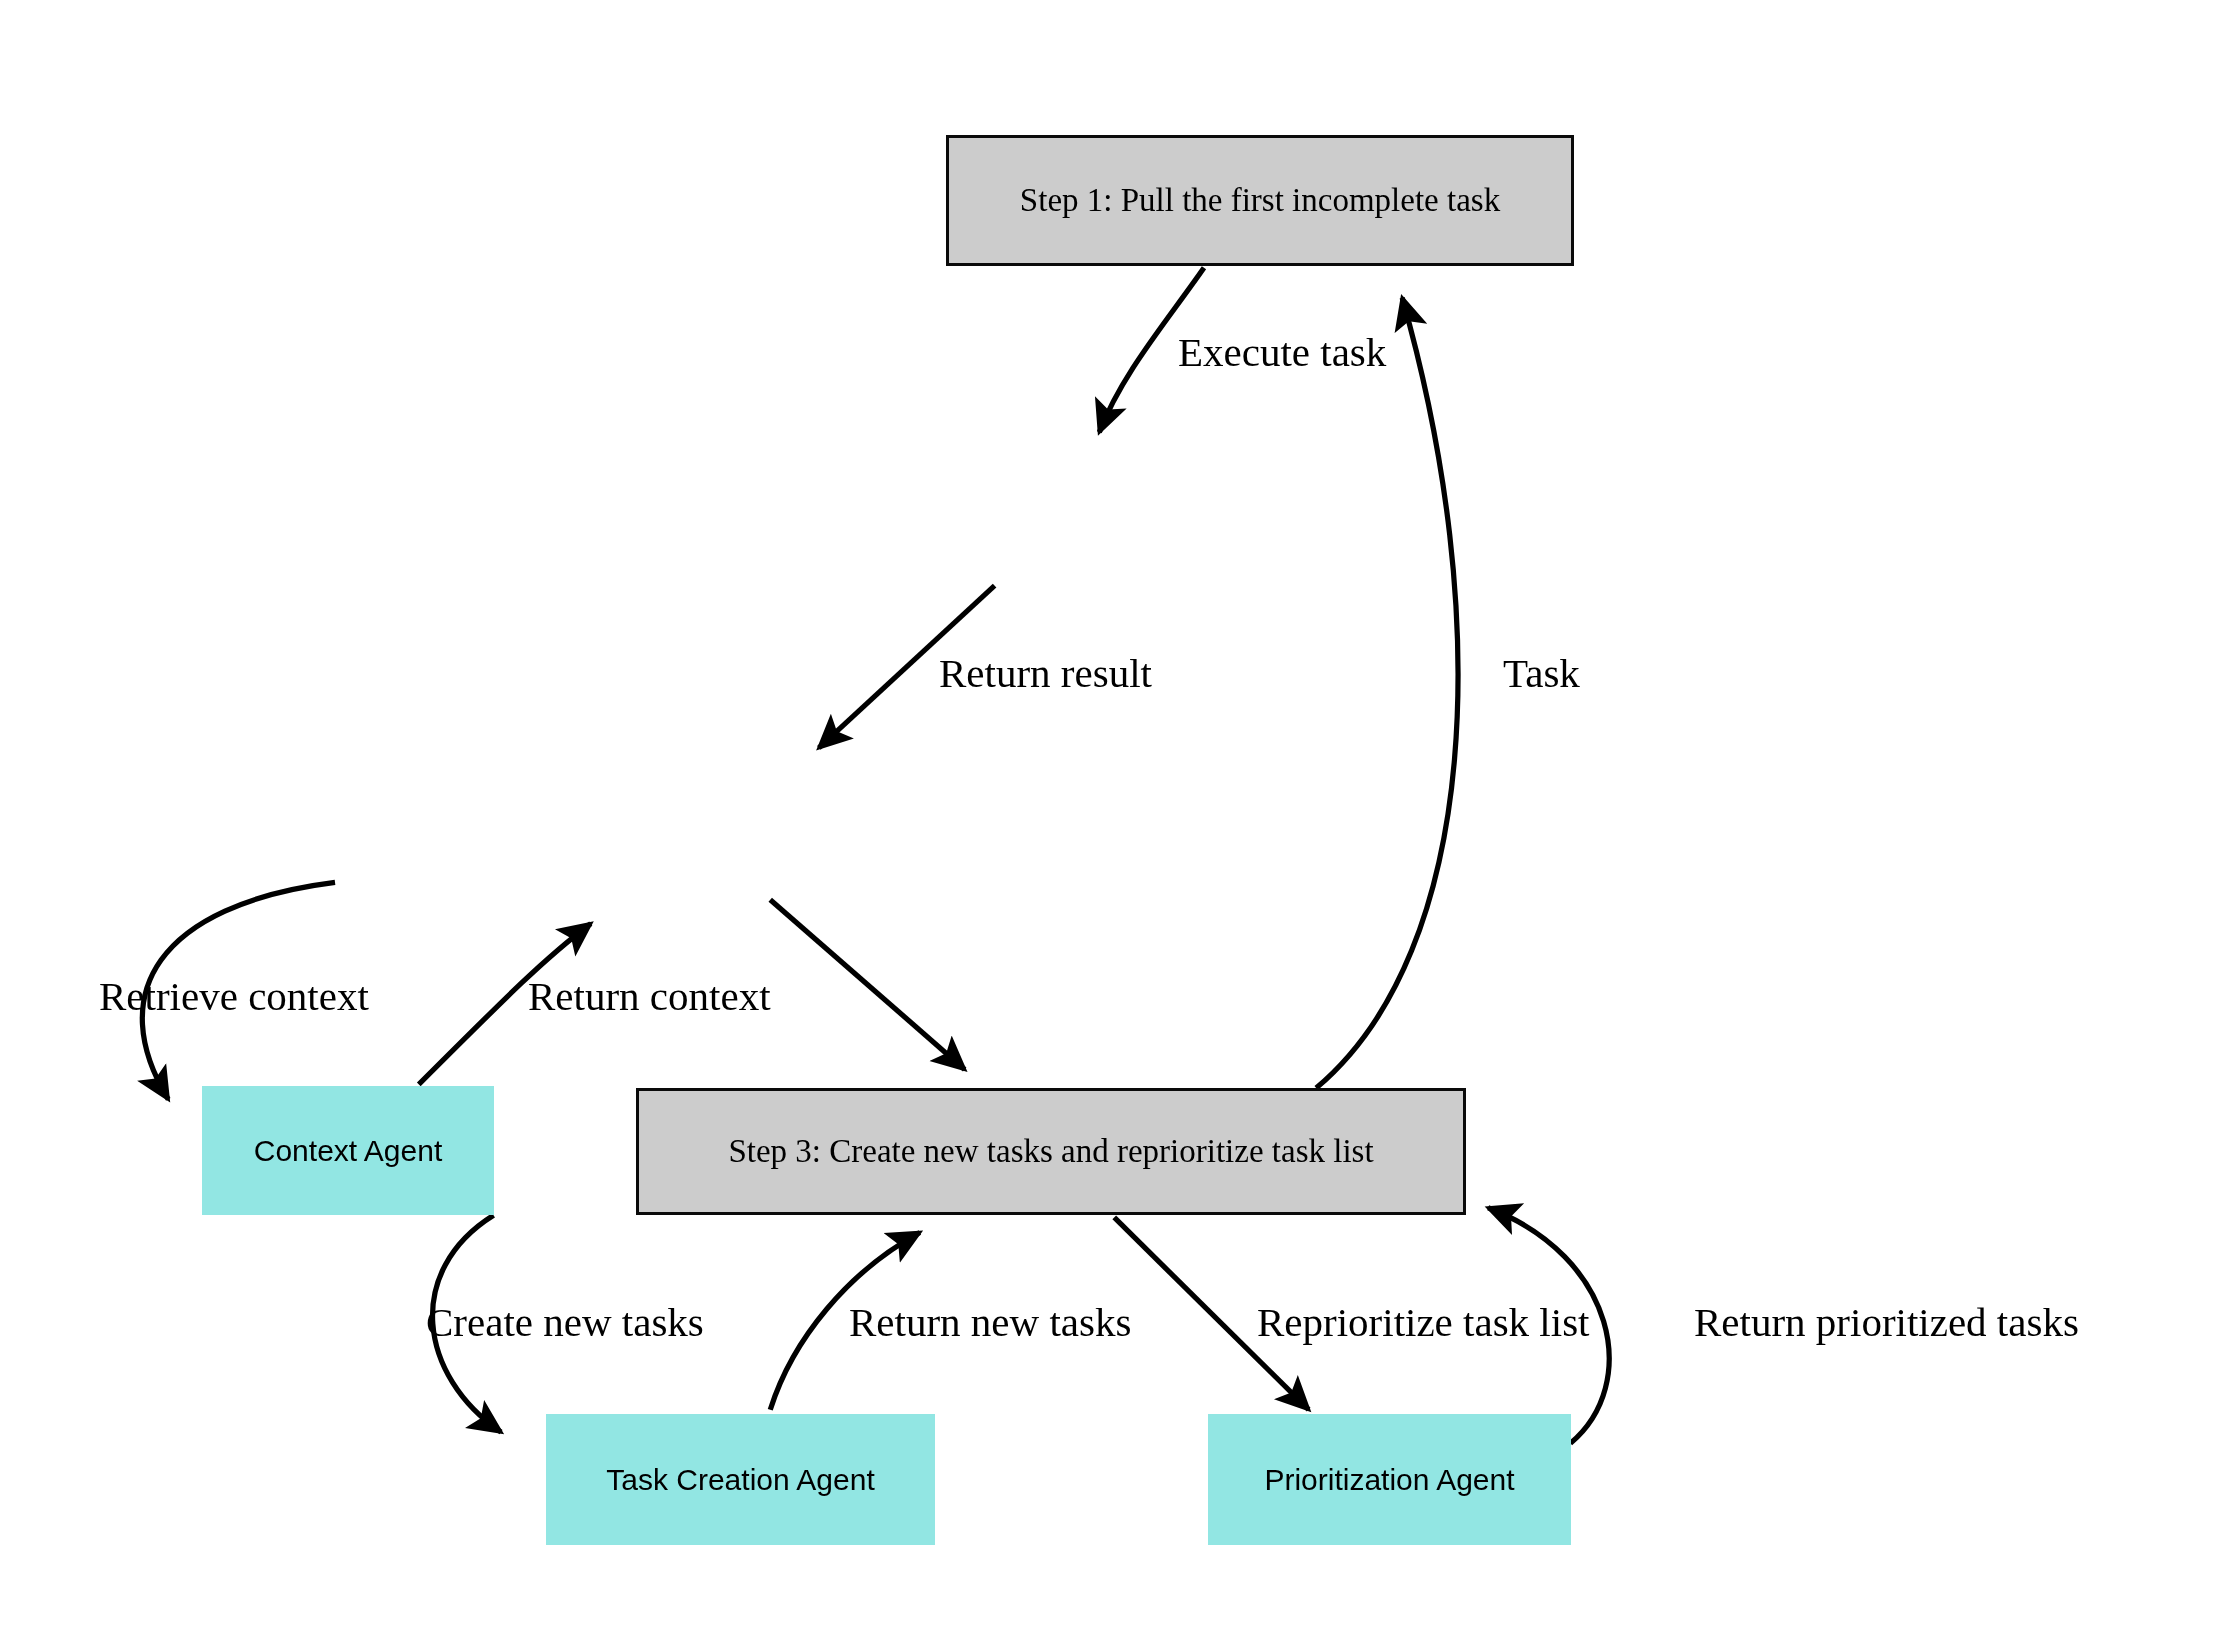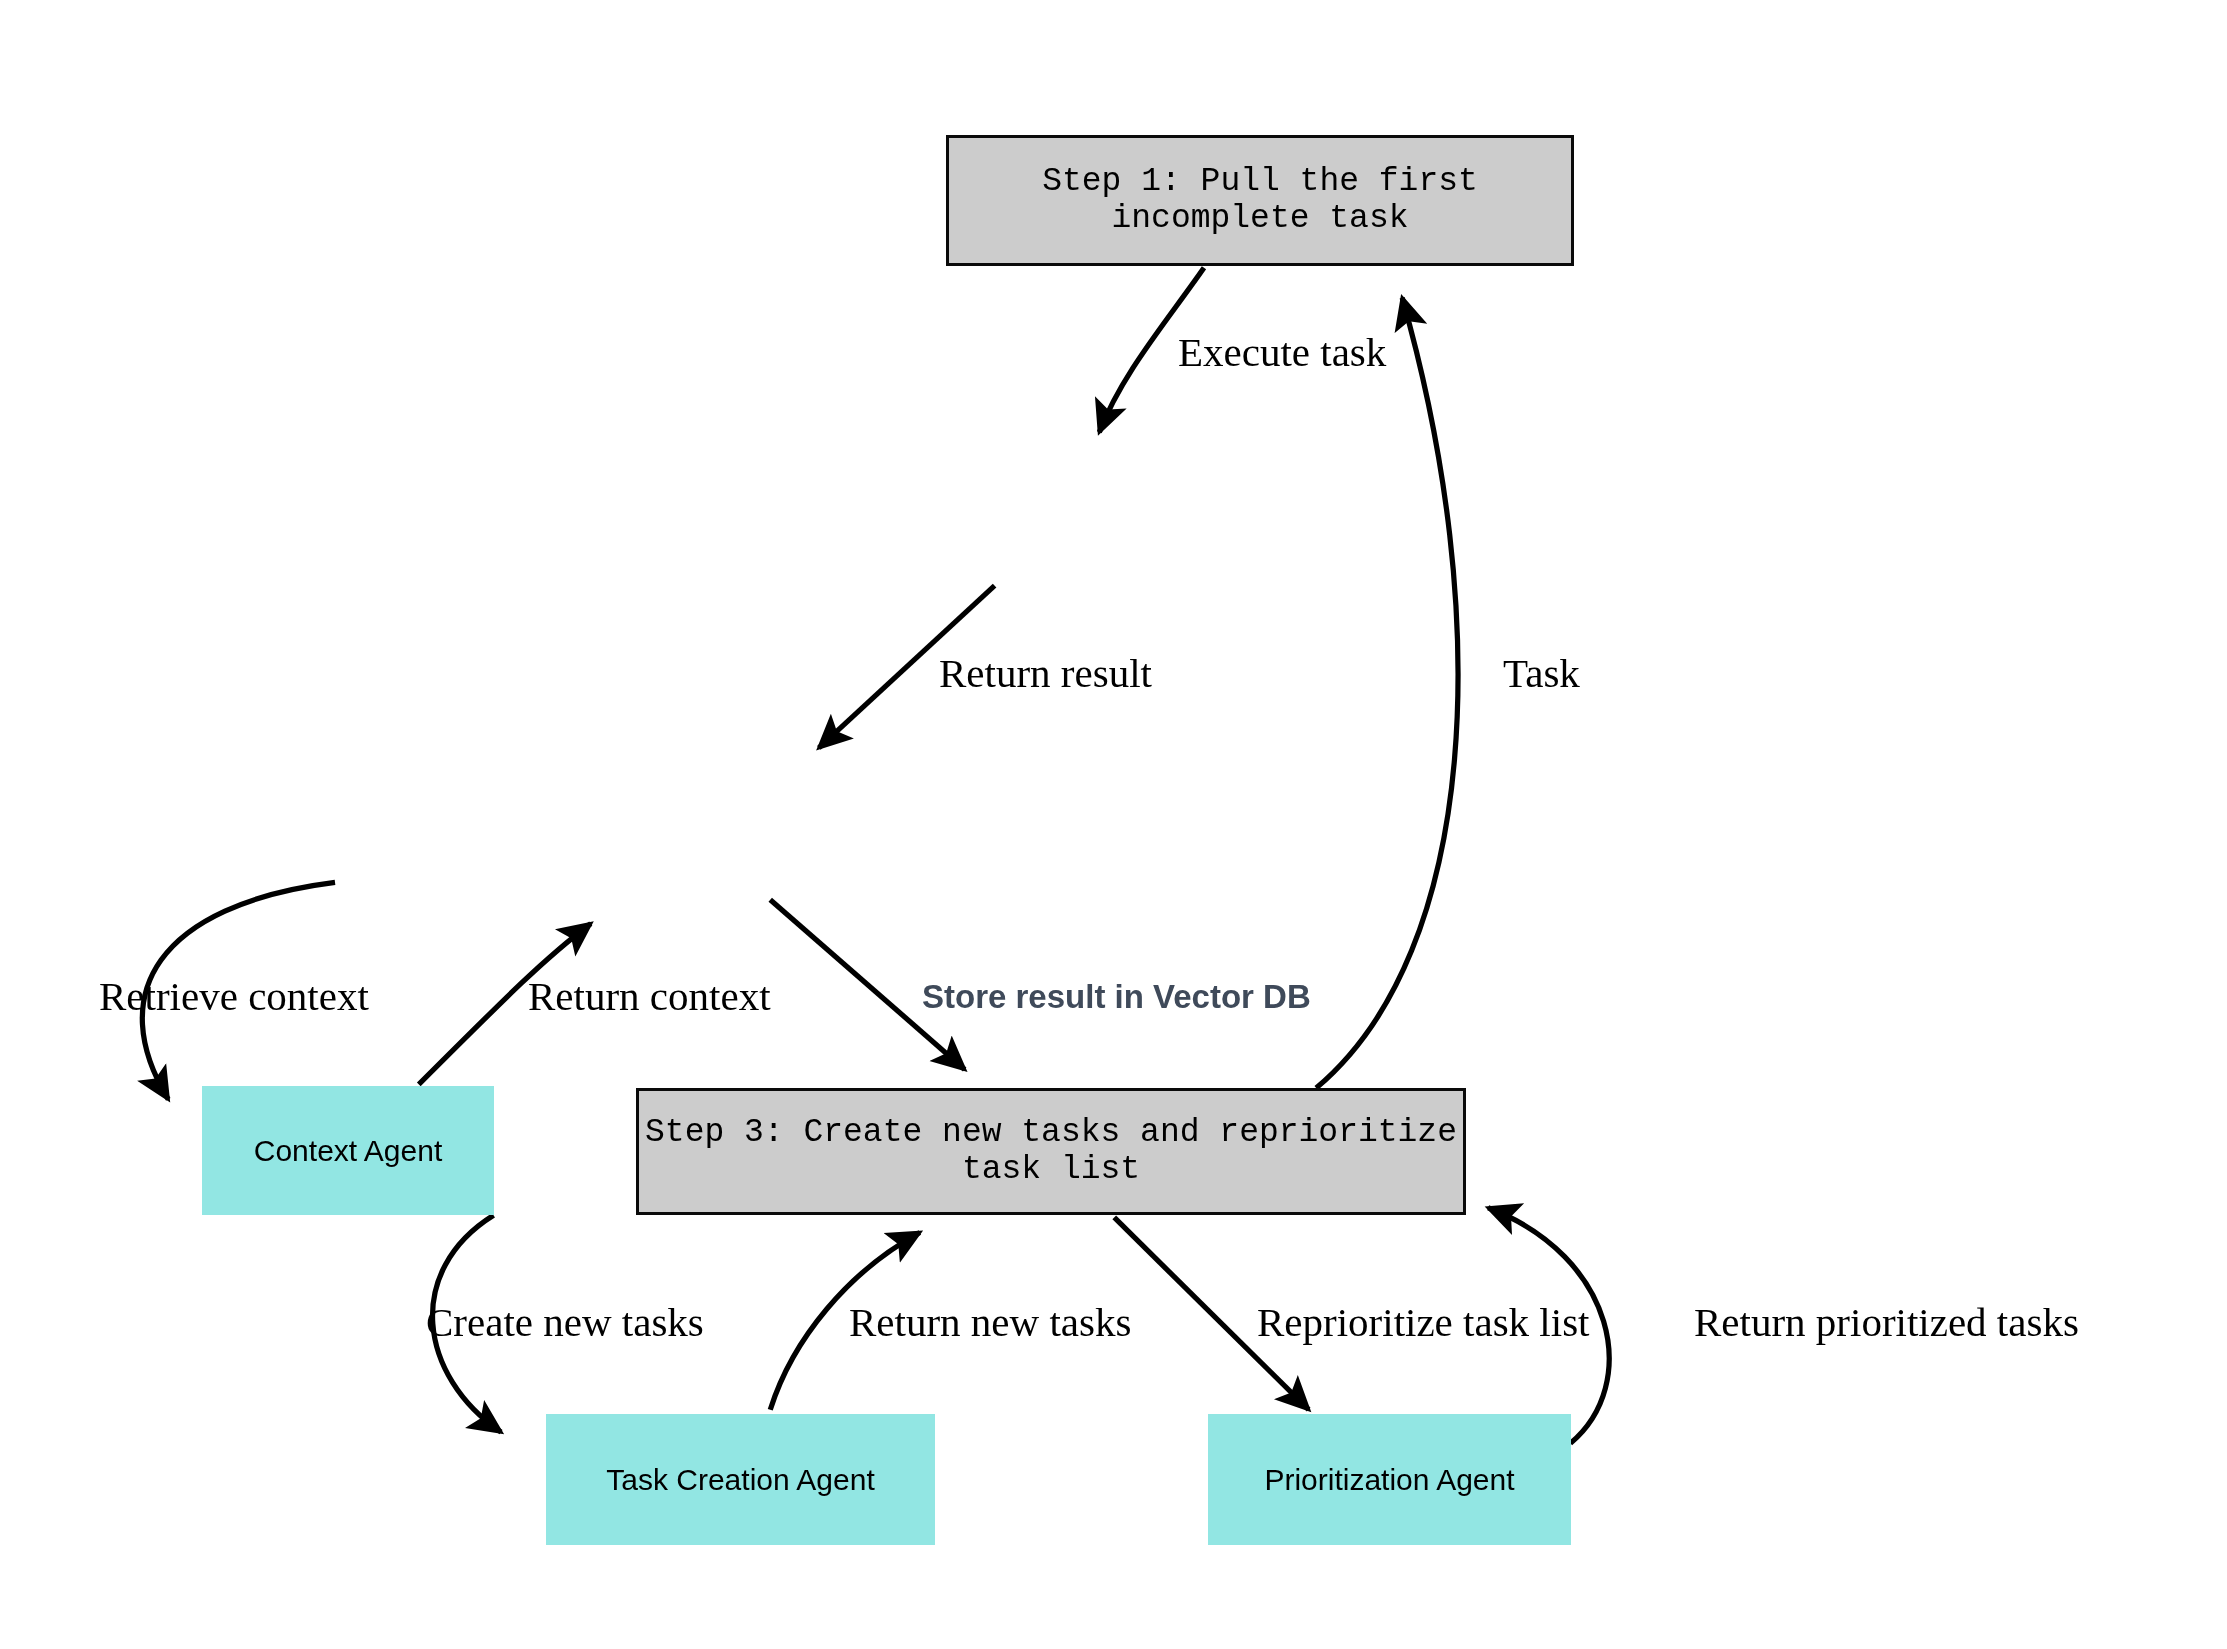--- a/index.html
+++ b/index.html
@@ -3,21 +3,21 @@
 <meta charset="utf-8">
 <style>
   html,body{margin:0;padding:0;background:#ffffff;}
   body{width:2227px;height:1649px;position:relative;overflow:hidden;
        font-family:"Liberation Sans", sans-serif;}
   #canvas{position:absolute;left:0;top:0;width:2227px;height:1649px;}
   svg.edges{position:absolute;left:0;top:0;width:2227px;height:1649px;pointer-events:none;}
   .node{position:absolute;box-sizing:border-box;display:flex;align-items:center;justify-content:center;}
   .node .lbl{display:block;text-align:center;line-height:1.1;}
   .step{background:#cccccc;border:3.7px solid #0a0a0a;}
-  .step .lbl{color:#000000;font-size:33px;font-family:Liberation Mono, monospace;}
+  .step .lbl{color:#000000;font-size:33px;font-family:Liberation Serif, serif;}
   .step2 .lbl{color:#3f4a5a;font-weight:bold;font-size:31px;}
   .agent{background:#92e6e3;border:none;}
   .agent .lbl{color:#000000;font-size:30px;font-family:"Liberation Sans", sans-serif;}
   .edge-label{position:absolute;white-space:nowrap;
        font-family:"Liberation Serif", serif;font-size:41px;color:#000000;}
   .edge-label.sans-bold{font-family:"Liberation Sans", sans-serif;font-weight:bold;
        font-size:33px;color:#3f4a5a;}
 </style>
 </head>
 <body>
@@ -72,20 +72,19 @@
 
   <div class="node agent" style="left:546px;top:1414px;width:389px;height:131px;">
     <span class="lbl">Task Creation Agent</span>
   </div>
 
   <div class="edge-label" style="left:1178px;top:328px;">Execute task</div>
   <div class="edge-label" style="left:939px;top:649px;">Return result</div>
   <div class="edge-label" style="left:1503px;top:649px;">Task</div>
   <div class="edge-label" style="left:99px;top:972px;">Retrieve context</div>
   <div class="edge-label" style="left:528px;top:972px;">Return context</div>
-  <div class="edge-label sans-bold" style="left:922px;top:978px;">Store result in Vector DB</div>
   <div class="edge-label" style="left:426px;top:1298px;">Create new tasks</div>
   <div class="edge-label" style="left:849px;top:1298px;">Return new tasks</div>
   <div class="edge-label" style="left:1694px;top:1298px;">Return prioritized tasks</div>
   <div class="edge-label" style="left:1257px;top:1298px;">Reprioritize task list</div>
 
 </div>
 
 
 </body></html>

